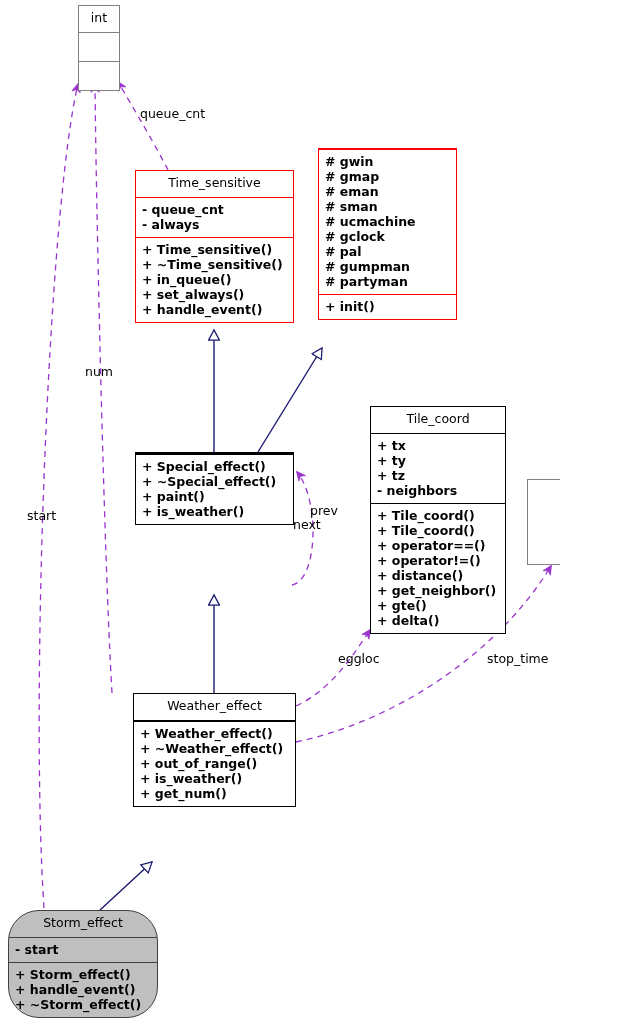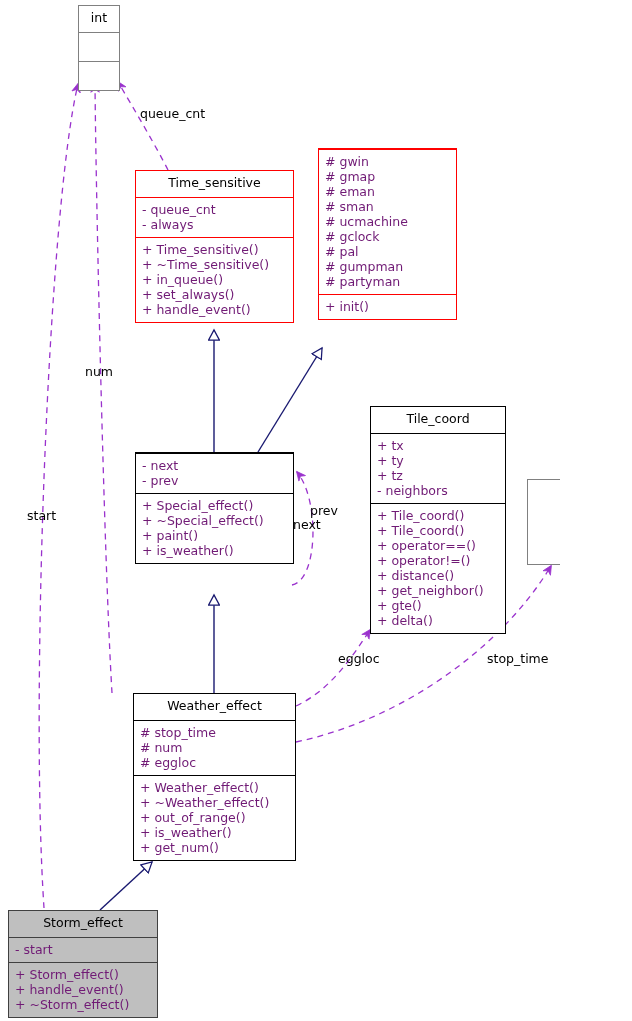--- a/index.html
+++ b/index.html
@@ -28,21 +28,21 @@
   }
   .umlbox {
     position: absolute;
     box-sizing: border-box;
     background: #ffffff;
     border: 1px solid #808080;
     z-index: 5;
   }
   .umlbox.red   { border-color: #ff0000; }
   .umlbox.black { border-color: #000000; }
-  .umlbox.grey-fill { background: #bfbfbf; border-color: #404040; }
+  .umlbox.grey-fill { background: #bfbfbf; border-color: #404040; border-radius: 31px; }
   .umlbox .hdr {
     text-align: center;
     font-size: 12.5px;
     color: #000;
     line-height: 1;
     padding: 6px 6px 7px 6px;
     white-space: nowrap;
   }
   .umlbox .sep {
     height: 1px;
@@ -52,23 +52,24 @@
   }
   .umlbox.red .sep   { background: #ff0000; }
   .umlbox.black .sep { background: #000000; }
   .umlbox.grey-fill .sep { background: #404040; }
   .umlbox .sect {
     padding: 4px 5px 5px 6px;
   }
   .umlbox .sect.empty { height: 28px; padding: 0; }
   .umlbox .row {
     font-size: 12.5px;
-    color: #701a75;
+    color: #000000;
     line-height: 15px;
     white-space: nowrap;
+    font-weight: bold;
   }
   .edgelabel {
     position: absolute;
     font-size: 12.5px;
     color: #000;
     line-height: 13px;
     white-space: pre;
     z-index: 6;
   }
 </style>
@@ -147,24 +148,20 @@
       <div class="row"># partyman</div>
     </div>
     <div class="sep"></div>
     <div class="sect">
       <div class="row">+ init()</div>
     </div>
   </div>
 
   <div class="umlbox black" style="left:135px; top:452px; width:159px;">
     <div class="sep"></div>
-    <div class="sect">
-      <div class="row">- next</div>
-      <div class="row">- prev</div>
-    </div>
     <div class="sep"></div>
     <div class="sect">
       <div class="row">+ Special_effect()</div>
       <div class="row">+ ~Special_effect()</div>
       <div class="row">+ paint()</div>
       <div class="row">+ is_weather()</div>
     </div>
   </div>
 
   <div class="umlbox black" style="left:370px; top:406px; width:136px;">
@@ -193,25 +190,20 @@
     <div class="hdr">uint32</div>
     <div class="sep"></div>
     <div class="sect empty"></div>
     <div class="sep"></div>
     <div class="sect empty"></div>
   </div>
 
   <div class="umlbox black" style="left:133px; top:693px; width:163px;">
     <div class="hdr">Weather_effect</div>
     <div class="sep"></div>
-    <div class="sect">
-      <div class="row"># stop_time</div>
-      <div class="row"># num</div>
-      <div class="row"># eggloc</div>
-    </div>
     <div class="sep"></div>
     <div class="sect">
       <div class="row">+ Weather_effect()</div>
       <div class="row">+ ~Weather_effect()</div>
       <div class="row">+ out_of_range()</div>
       <div class="row">+ is_weather()</div>
       <div class="row">+ get_num()</div>
     </div>
   </div>
 

